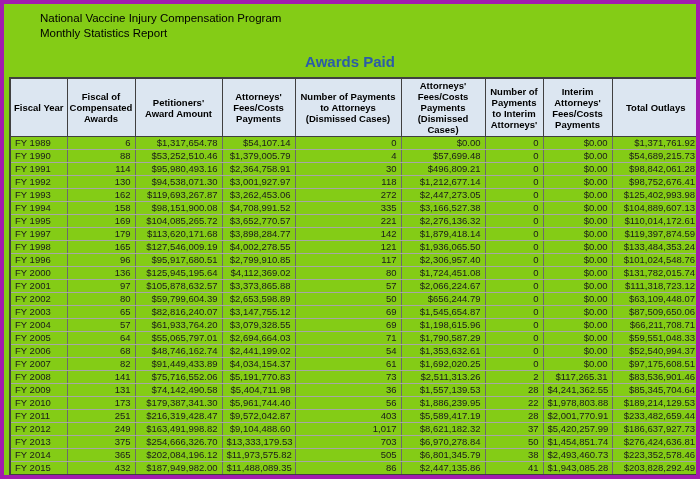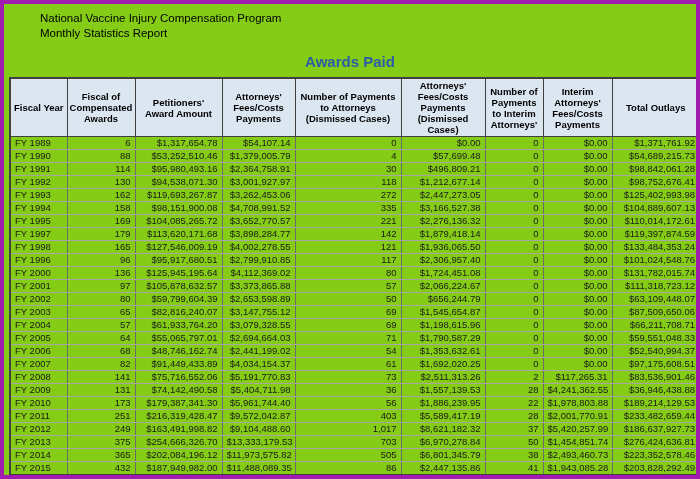--- a/index.html
+++ b/index.html
@@ -318,21 +318,21 @@
         </tr>
         <tr class="">
           <td class="c-left">FY 2009</td>
           <td class="c-right">131</td>
           <td class="c-right">$74,142,490.58</td>
           <td class="c-right">$5,404,711.98</td>
           <td class="c-right">36</td>
           <td class="c-right">$1,557,139.53</td>
           <td class="c-right">28</td>
           <td class="c-right">$4,241,362.55</td>
-          <td class="c-right">$36,946,438.88</td>
+          <td class="c-right">$85,345,704.64</td>
         </tr>
         <tr class="">
           <td class="c-left">FY 2010</td>
           <td class="c-right">173</td>
           <td class="c-right">$179,387,341.30</td>
           <td class="c-right">$5,961,744.40</td>
           <td class="c-right">56</td>
           <td class="c-right">$1,886,239.95</td>
           <td class="c-right">22</td>
           <td class="c-right">$1,978,803.88</td>

